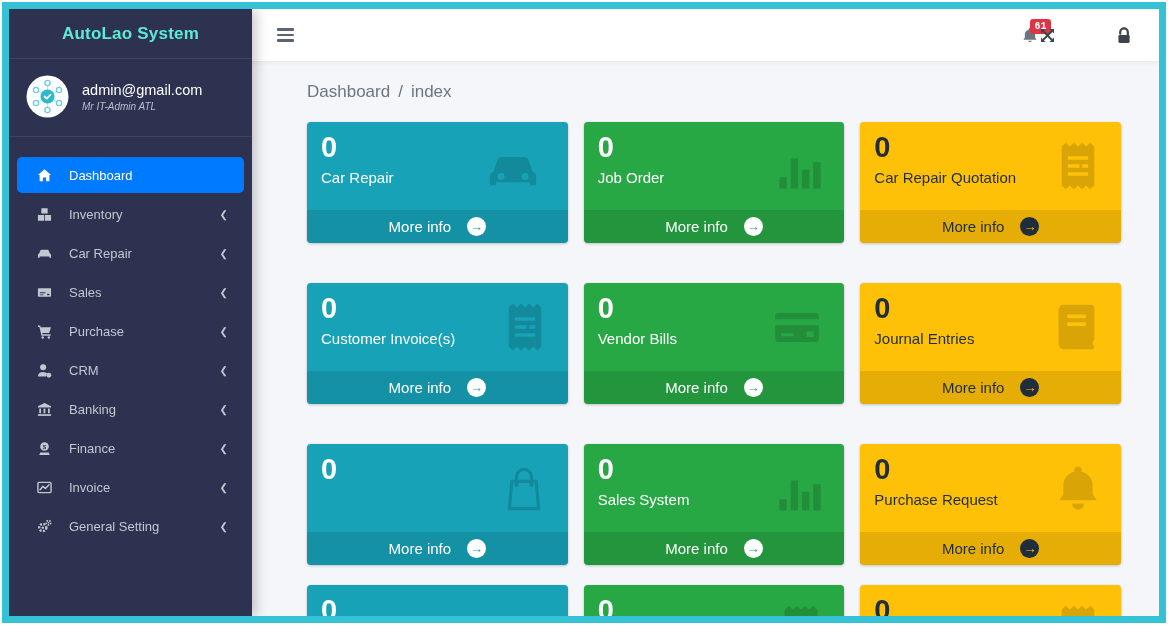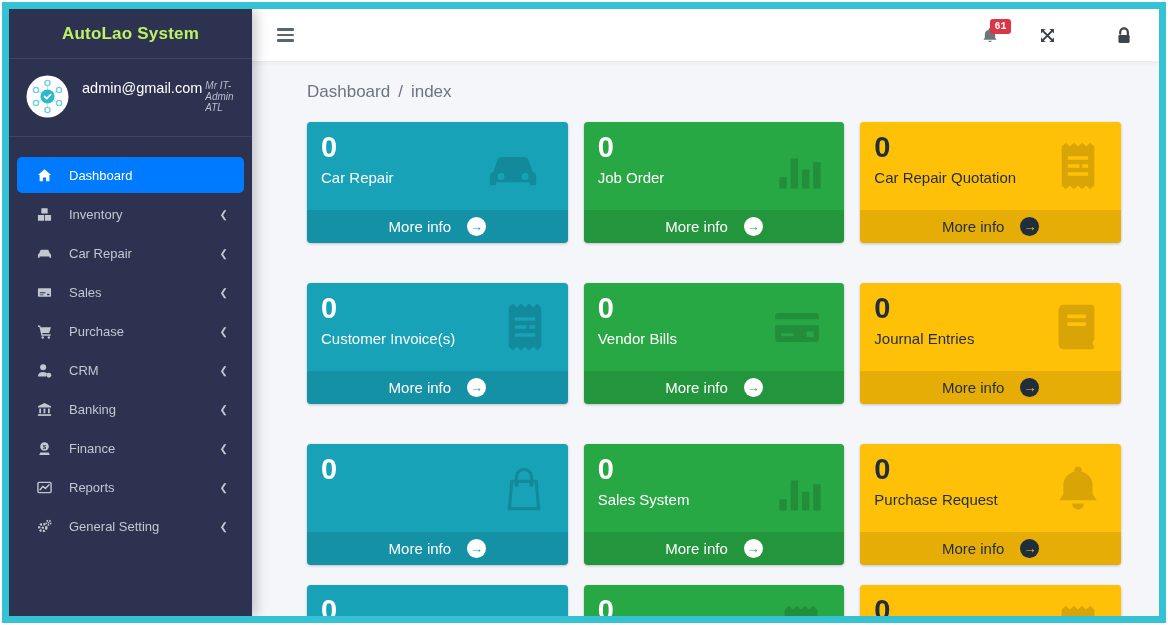--- a/index.html
+++ b/index.html
@@ -13,29 +13,29 @@
     border:7px solid #35c2d4;box-sizing:border-box;display:flex;overflow:hidden;background:#f4f6fa;
   }
   
   .sidebar{
     width:243px;flex:0 0 243px;background:#2d3250;color:#c2c7d0;
     display:flex;flex-direction:column;position:relative;z-index:5;
     box-shadow:4px 0 12px rgba(0,0,0,0.22);
   }
   .brand{
     height:49px;display:flex;align-items:center;justify-content:center;
-    color:#bef264;font-size:17px;font-weight:700;letter-spacing:.2px;
+    color:#5eead4;font-size:17px;font-weight:700;letter-spacing:.2px;
     border-bottom:1px solid rgba(255,255,255,0.09);
   }
   .user-panel{
     display:flex;align-items:center;gap:12px;padding:15px 12px 17px 16px;
     border-bottom:1px solid rgba(255,255,255,0.09);
   }
   .avatar{width:45px;height:45px;flex:0 0 45px;}
-  .user-texts{display:flex;flex-direction:row;gap:3px;}
+  .user-texts{display:flex;flex-direction:column;gap:3px;}
   .user-email{color:#fff;font-size:14.5px;}
   .user-name{color:#b9bfcc;font-size:10px;font-style:italic;}
   .menu{list-style:none;margin:0;padding:20px 0 0 0;}
   .menu-item{
     height:36px;margin:0 8px 3px 8px;border-radius:5px;
     display:flex;align-items:center;padding:0 10px 0 17px;cursor:pointer;font-size:13px;
   }
   .menu-item .mi-icon{width:20px;display:flex;justify-content:center;margin-right:15px;}
   .menu-item .mi-icon svg{width:15px;height:15px;}
   .menu-item .mi-label{flex:1;}
@@ -46,21 +46,21 @@
   .main{flex:1;display:flex;flex-direction:column;min-width:0;}
   .navbar{
     height:52px;flex:0 0 52px;background:#ffffff;display:flex;align-items:center;
     padding:0 26px 0 23px;border-bottom:1px solid #e9ecf1;box-shadow:0 2px 4px rgba(0,0,0,0.04);
     position:relative;z-index:4;
   }
   .hamburger{display:flex;flex-direction:column;gap:3px;cursor:pointer;padding:4px 2px;}
   .hamburger span{display:block;width:17px;height:2.6px;background:#5b6472;border-radius:1px;}
   .nav-right{margin-left:auto;display:flex;align-items:center;}
   .nav-icon{position:relative;cursor:pointer;display:flex;align-items:center;}
-  .bell-wrap{margin-right:40px;font-family:Liberation Mono, monospace;}
+  .bell-wrap{font-family:Liberation Mono, monospace;}
   .badge{
     position:absolute;top:-7px;left:9px;background:#dc3545;color:#fff;
     font-size:10px;font-weight:700;padding:1.5px 4.5px;border-radius:3px;line-height:1.2;
   }
   .expand-wrap{margin-right:58px;}
   
   .content{flex:1;background:#f4f6fa;padding:20px 38px 0 55px;overflow:hidden;}
   .breadcrumb{font-size:17px;color:#6c7582;margin:0 0 20px 0;display:flex;gap:8px;}
   .crumb{cursor:default;}
   .box-row{display:flex;gap:16px;margin-bottom:40px;}
@@ -215,21 +215,21 @@
         <span class="mi-label">Finance</span>
         <span class="chev">❮</span>
       </li>
       <li class="menu-item">
         <span class="mi-icon">
           <svg viewBox="0 0 16 16">
               <rect x="1" y="2.5" width="14" height="11" rx="1.2" fill="none" stroke="#c2c7d0" stroke-width="1.5"></rect>
               <polyline points="3.3,10.4 6.2,6.8 9,9 12.8,5" fill="none" stroke="#c2c7d0" stroke-width="1.6" stroke-linecap="round" stroke-linejoin="round"></polyline>
             </svg>
         </span>
-        <span class="mi-label">Reports</span>
+        <span class="mi-label">Invoice</span>
         <span class="chev">❮</span>
       </li>
       <li class="menu-item">
         <span class="mi-icon">
           <svg viewBox="0 0 16 16">
               <circle cx="6.2" cy="9.2" r="3.8" fill="none" stroke="#c2c7d0" stroke-width="2.5" stroke-dasharray="2.1 1.5"></circle>
               <circle cx="6.2" cy="9.2" r="1.3" fill="#c2c7d0"></circle>
               <circle cx="12.3" cy="4" r="2.3" fill="none" stroke="#c2c7d0" stroke-width="1.9" stroke-dasharray="1.5 1.1"></circle>
               <circle cx="12.3" cy="4" r=".8" fill="#c2c7d0"></circle>
             </svg>

